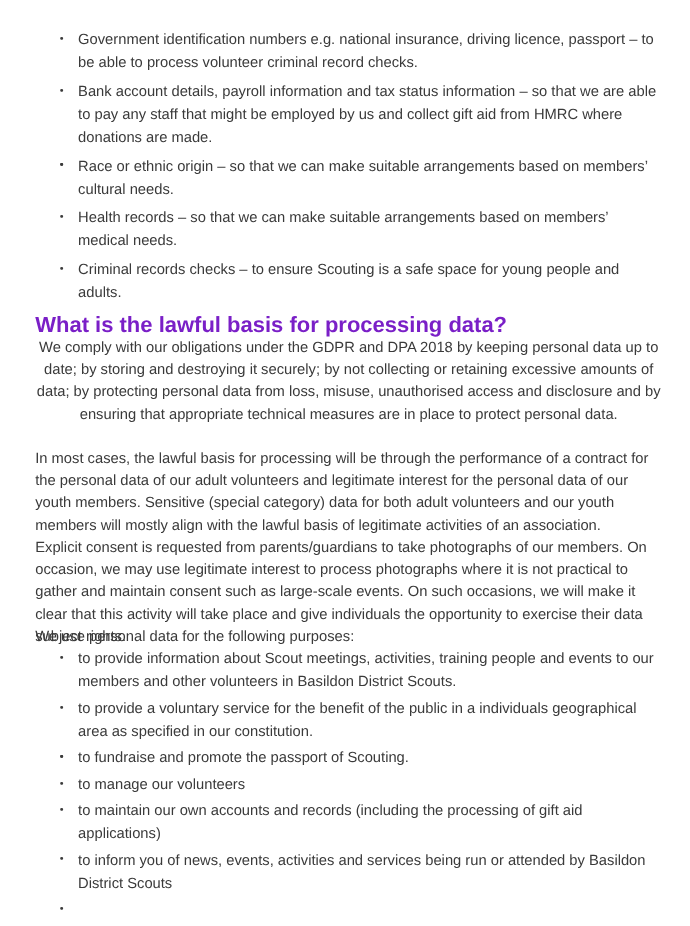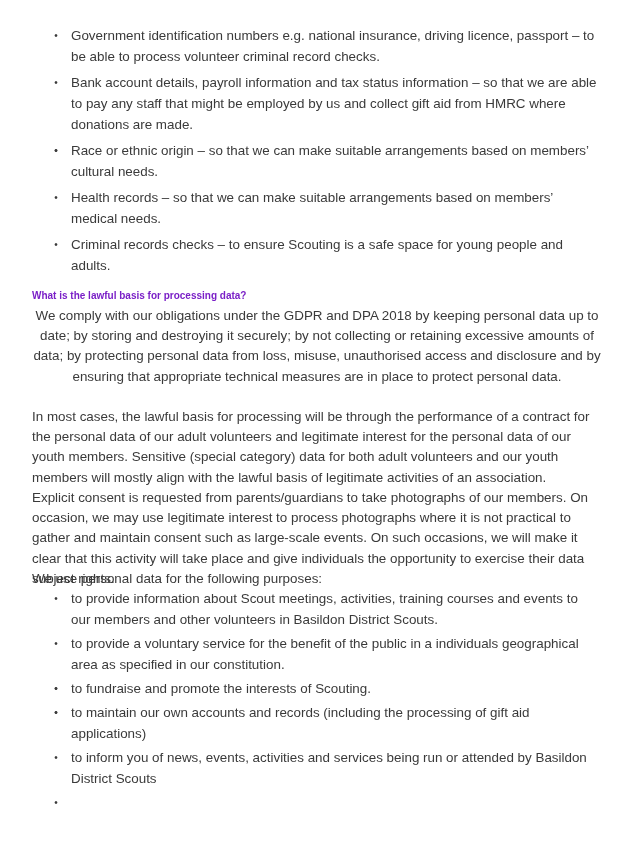--- a/index.html
+++ b/index.html
@@ -42,21 +42,21 @@
       text-align: center;
       font-size: 10px;
       color: #3a3a3a;
     }
     #list1 { position: absolute; top: 25px; left: 0; width: 627px; }
     #list1 li { margin-bottom: 5px; }
     .heading {
       position: absolute;
       top: 285px;
       left: 32px;
-      font-size: 10px;
+      font-size: 20px;
       font-weight: bold;
       color: #7a1fc7;
       margin: 0;
       line-height: 22px;
     }
     .para {
       position: absolute;
       left: 32px;
       width: 570px;
       line-height: 20.2px;
@@ -84,25 +84,25 @@
   </ul>
 
   <h2 class="heading" style="color: rgb(122, 31, 199);">What is the lawful basis for processing data?</h2>
 
   <p id="p1" class="para">We comply with our obligations under the GDPR and DPA 2018 by keeping personal data up to date; by storing and destroying it securely; by not collecting or retaining excessive amounts of data; by protecting personal data from loss, misuse, unauthorised access and disclosure and by ensuring that appropriate technical measures are in place to protect personal data.</p>
   <p id="p2" class="para">In most cases, the lawful basis for processing will be through the performance of a contract for the personal data of our adult volunteers and legitimate interest for the personal data of our youth members. Sensitive (special category) data for both adult volunteers and our youth members will mostly align with the lawful basis of legitimate activities of an association.</p>
   <p id="p3" class="para">Explicit consent is requested from parents/guardians to take photographs of our members. On occasion, we may use legitimate interest to process photographs where it is not practical to gather and maintain consent such as large-scale events. On such occasions, we will make it clear that this activity will take place and give individuals the opportunity to exercise their data subject rights.</p>
   <p id="p4" class="para">We use personal data for the following purposes:</p>
 
   <ul id="list2" class="bullets">
-    <li><span class="bullet">•</span><span>to provide information about Scout meetings, activities, training courses and events to our members and other volunteers in Basildon District Scouts.</span></li>
+    <li><span class="bullet">•</span><span>to provide information about Scout meetings, activities, training people and events to our members and other volunteers in Basildon District Scouts.</span></li>
     <li><span class="bullet">•</span><span>to provide a voluntary service for the benefit of the public in a individuals geographical area as specified in our constitution.</span></li>
     <li><span class="bullet">•</span></li>
-    <li><span class="bullet">•</span><span>to fundraise and promote the interests of Scouting.</span></li>
-    <li><span class="bullet">•</span></li>
+    <li><span class="bullet">•</span><span>to fundraise and promote the passport of Scouting.</span></li>
+    <li><span class="bullet">•</span><span>to manage our volunteers</span></li>
     <li><span class="bullet">•</span><span>to maintain our own accounts and records (including the processing of gift aid applications)</span></li>
     <li><span class="bullet">•</span><span>to inform you of news, events, activities and services being run or attended by Basildon District Scouts</span></li>
     <li>
         <span class="bullet">•</span>
       </li>
   </ul>
 
 </div>
 
 </body></html>

